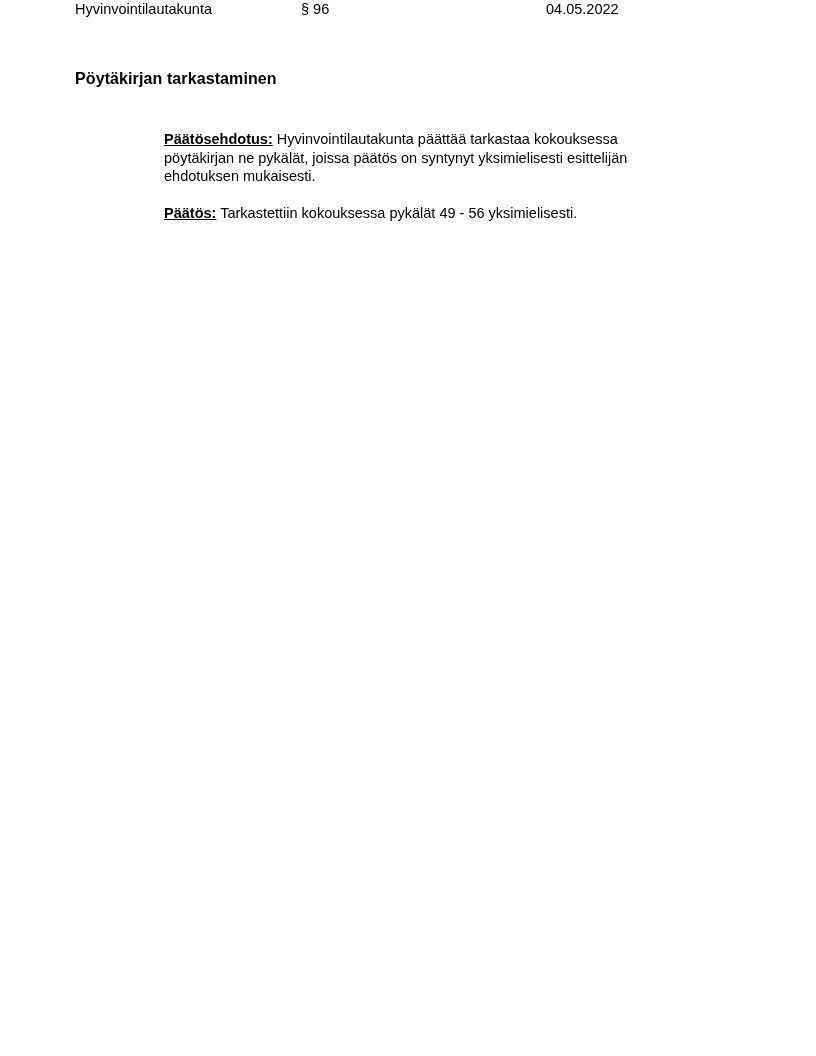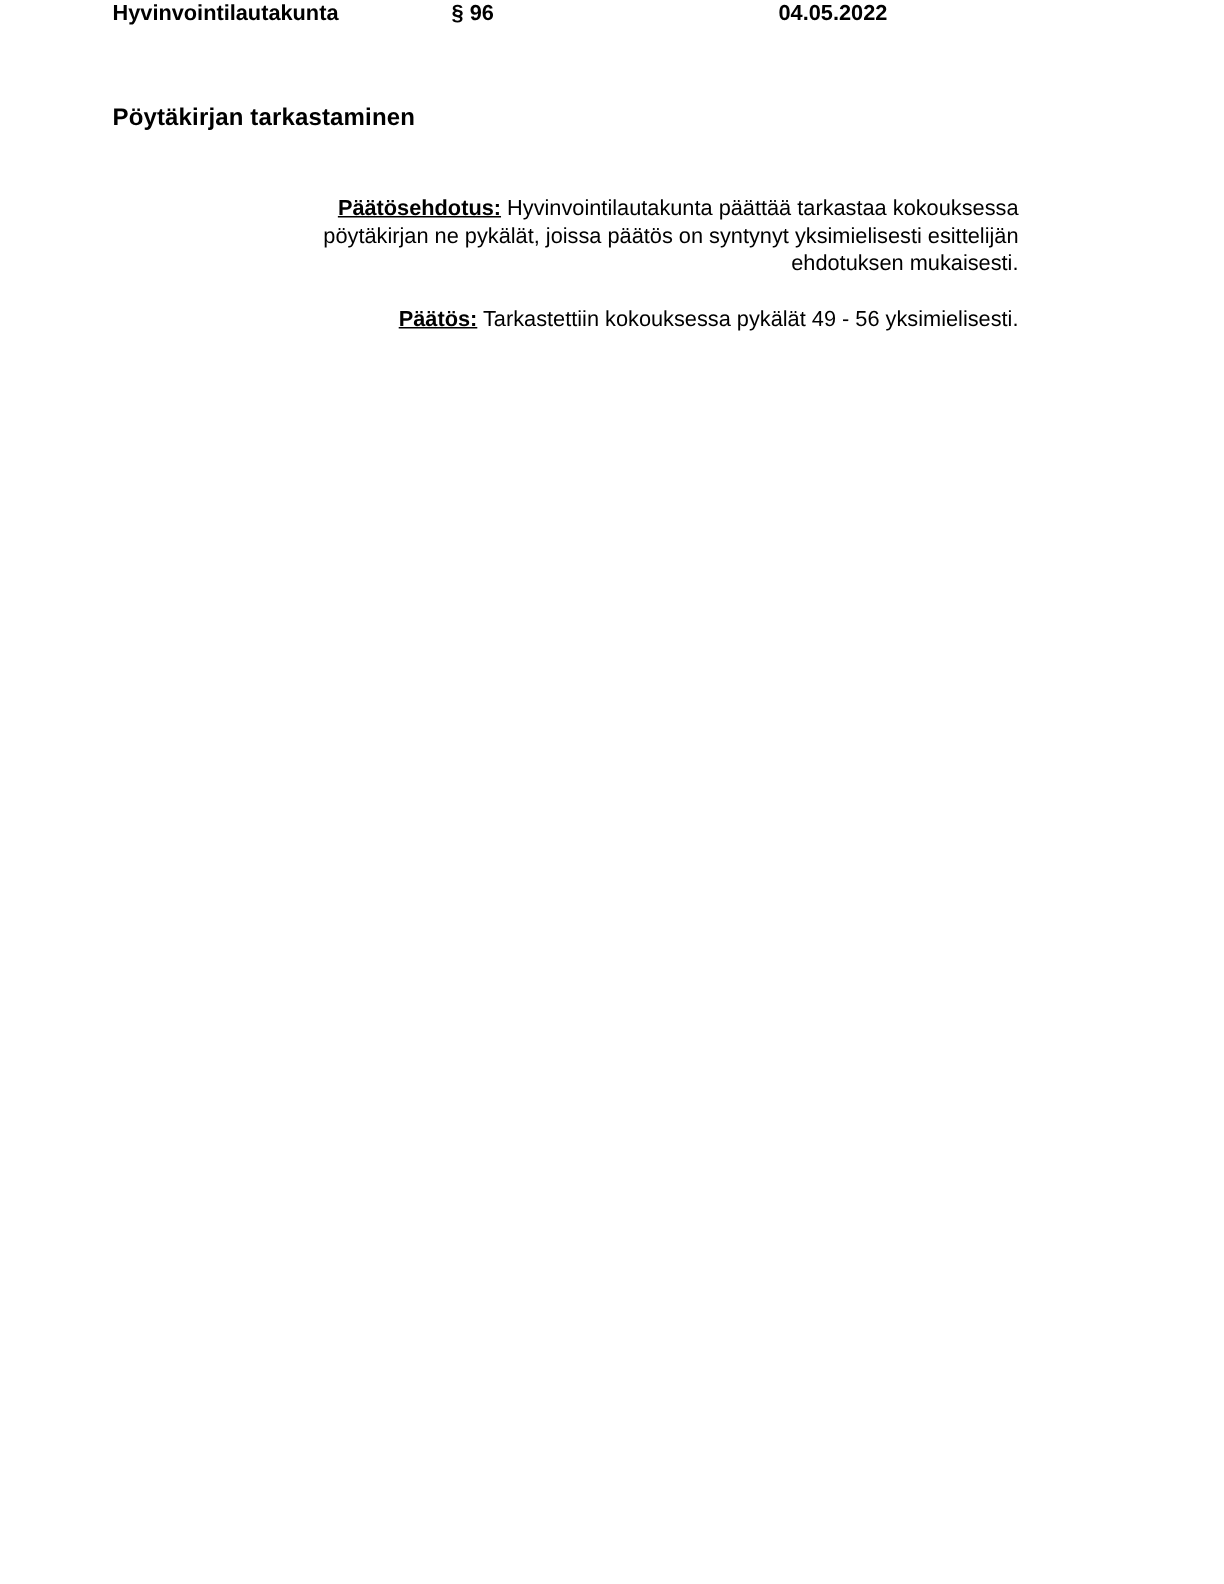--- a/index.html
+++ b/index.html
@@ -26,32 +26,32 @@
   .doc-header {
     position: absolute;
     left: 75px;
     top: 0px;
     width: 666px;
     display: flex;
     align-items: flex-start;
     font-size: 14.5px;
     line-height: 19px;
     white-space: nowrap;
-    font-weight: bold;
   }
   .doc-header .hdr-body {
     width: 226px;
     flex: 0 0 226px;
   }
   .doc-header .hdr-section {
     width: 218px;
     flex: 0 0 218px;
   }
   .doc-header .hdr-date {
     flex: 0 0 auto;
+    margin-left: 27px;
   }
   
   .doc-title {
     position: absolute;
     left: 75px;
     top: 36px;
     font-size: 16px;
     font-weight: bold;
     line-height: 20px;
     letter-spacing: 0.1px;
@@ -69,21 +69,21 @@
   .body-block {
     position: absolute;
     left: 164px;
     top: 130px;
     width: 515px;
   }
   .para {
     font-size: 14.5px;
     line-height: 18.5px;
     margin: 0 0 18px 0;
-    text-align: right;
+    text-align: left;
   }
   .para:last-child {
     margin-bottom: 0;
   }
   .lbl {
     font-weight: bold;
     text-decoration: underline;
   }
   .para-text {
     font-weight: normal;

